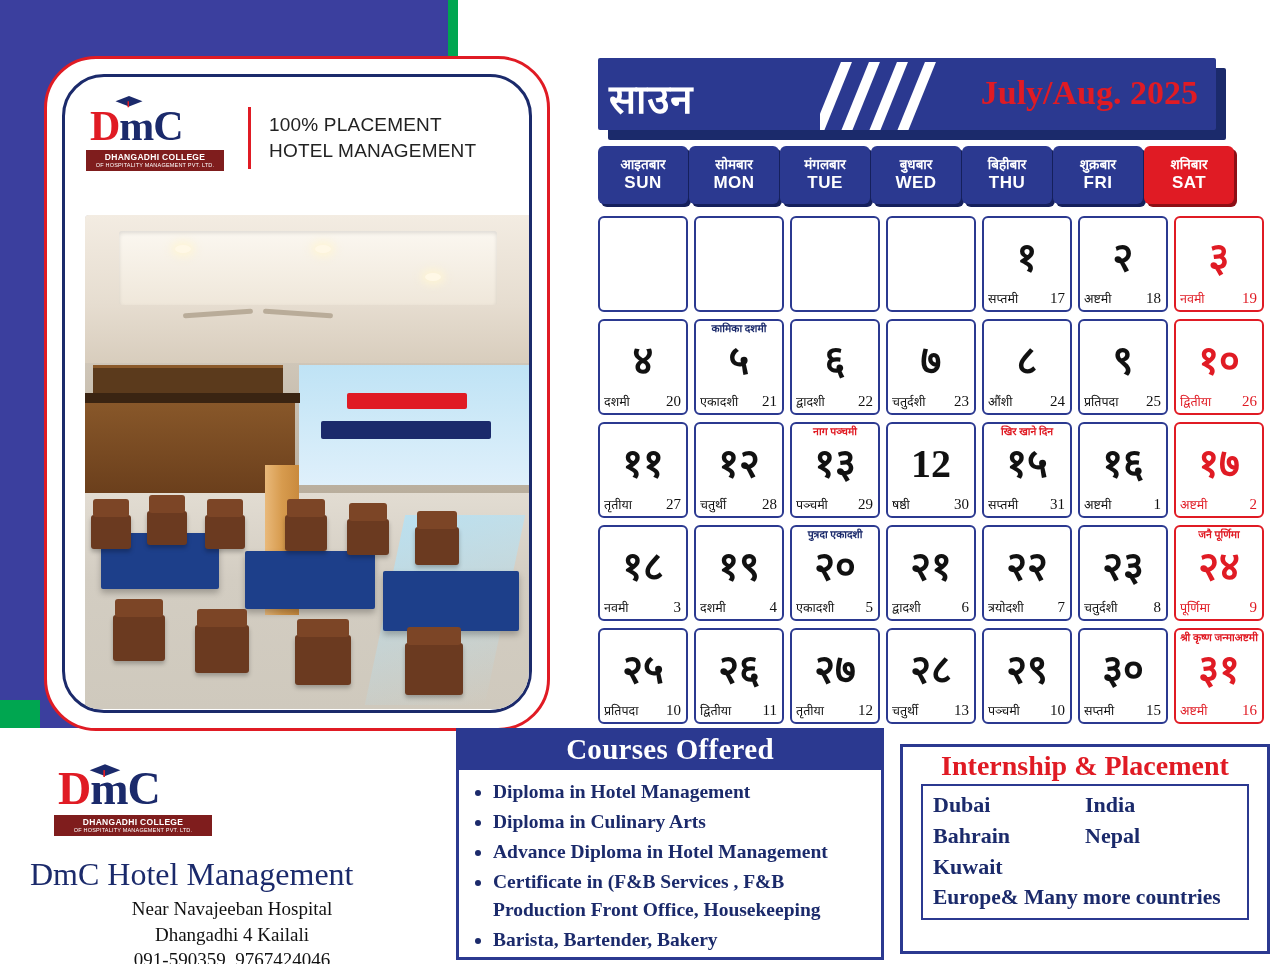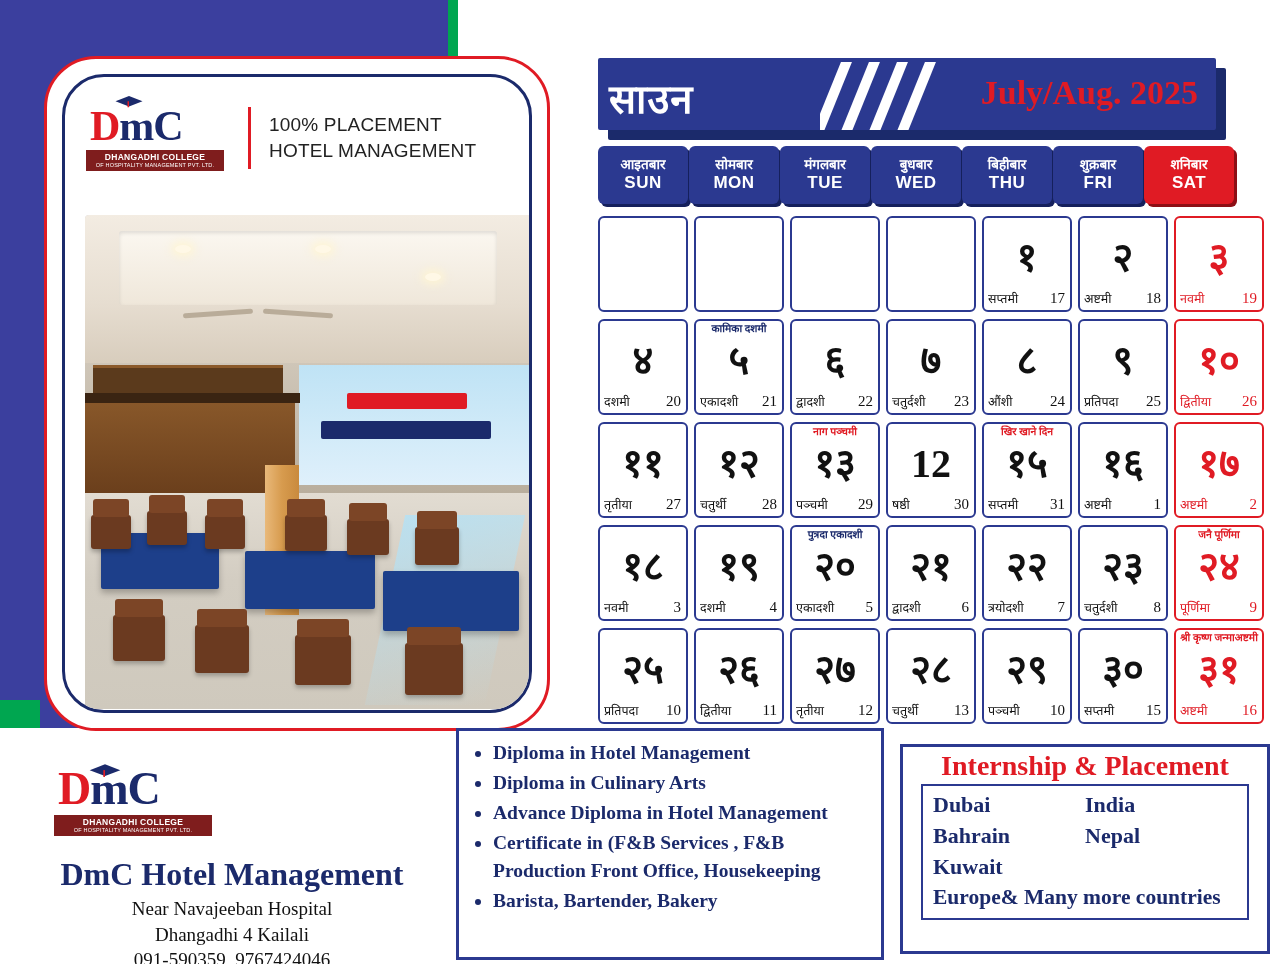--- a/index.html
+++ b/index.html
@@ -100,22 +100,22 @@
   .ph-chair:after { content:""; position:absolute; left:2px; top:-16px; width:calc(100% - 4px); height:18px;
     background:#7c4526; border-radius:3px; }
   .ph-pillar { position:absolute; left:180px; top:250px; width:34px; height:150px;
     background:linear-gradient(90deg,#e9b97a,#d79b4e,#c98a3d); }
   
   .footer-logo {
     position:absolute; left:48px; top:762px; width:200px; height:80px;
     display:flex; flex-direction:column; align-items:flex-start;
   }
   .college-name {
-    position:absolute; left:30px; top:856px; width:404px; text-align:center;
-    font-family:"Liberation Serif", serif; font-weight:bold; font-size:32px; color:#1b2a6b;
+    position:absolute; left:30px; top:856px; width:404px; 
+    font-family:"Liberation Serif", serif; font-weight:normal; font-size:32px; color:#1b2a6b;
   }
   .address {
     position:absolute; left:30px; top:896px; width:404px; text-align:center;
     font-family:"Liberation Serif", serif; font-size:19px; color:#111; line-height:1.35;
   }
   
   .cal-header {
     position:absolute; left:598px; top:58px; width:618px; height:72px;
     background:#2b3990; border-radius:2px;
   }
@@ -498,20 +498,21 @@
     </div>
     <div class="cell sat">
       <div class="event">श्री कृष्ण जन्माअष्टमी</div>
       <div class="np-num">३१</div>
       <div class="tithi">अष्टमी</div>
       <div class="en-num">16</div>
     </div>
   </div>
 
 <div class="courses-box">
+  <div class="courses-title">Courses Offered</div>
   <ul class="courses-list" id="courses-list">
       <li>Diploma in Hotel Management</li>
       <li>Diploma in Culinary Arts</li>
       <li>Advance Diploma in Hotel Management</li>
       <li>Certificate in (F&amp;B Services , F&amp;B Production Front Office, Housekeeping</li>
       <li>Barista, Bartender, Bakery</li>
     </ul>
 </div>
 
 <div class="intern-box">

